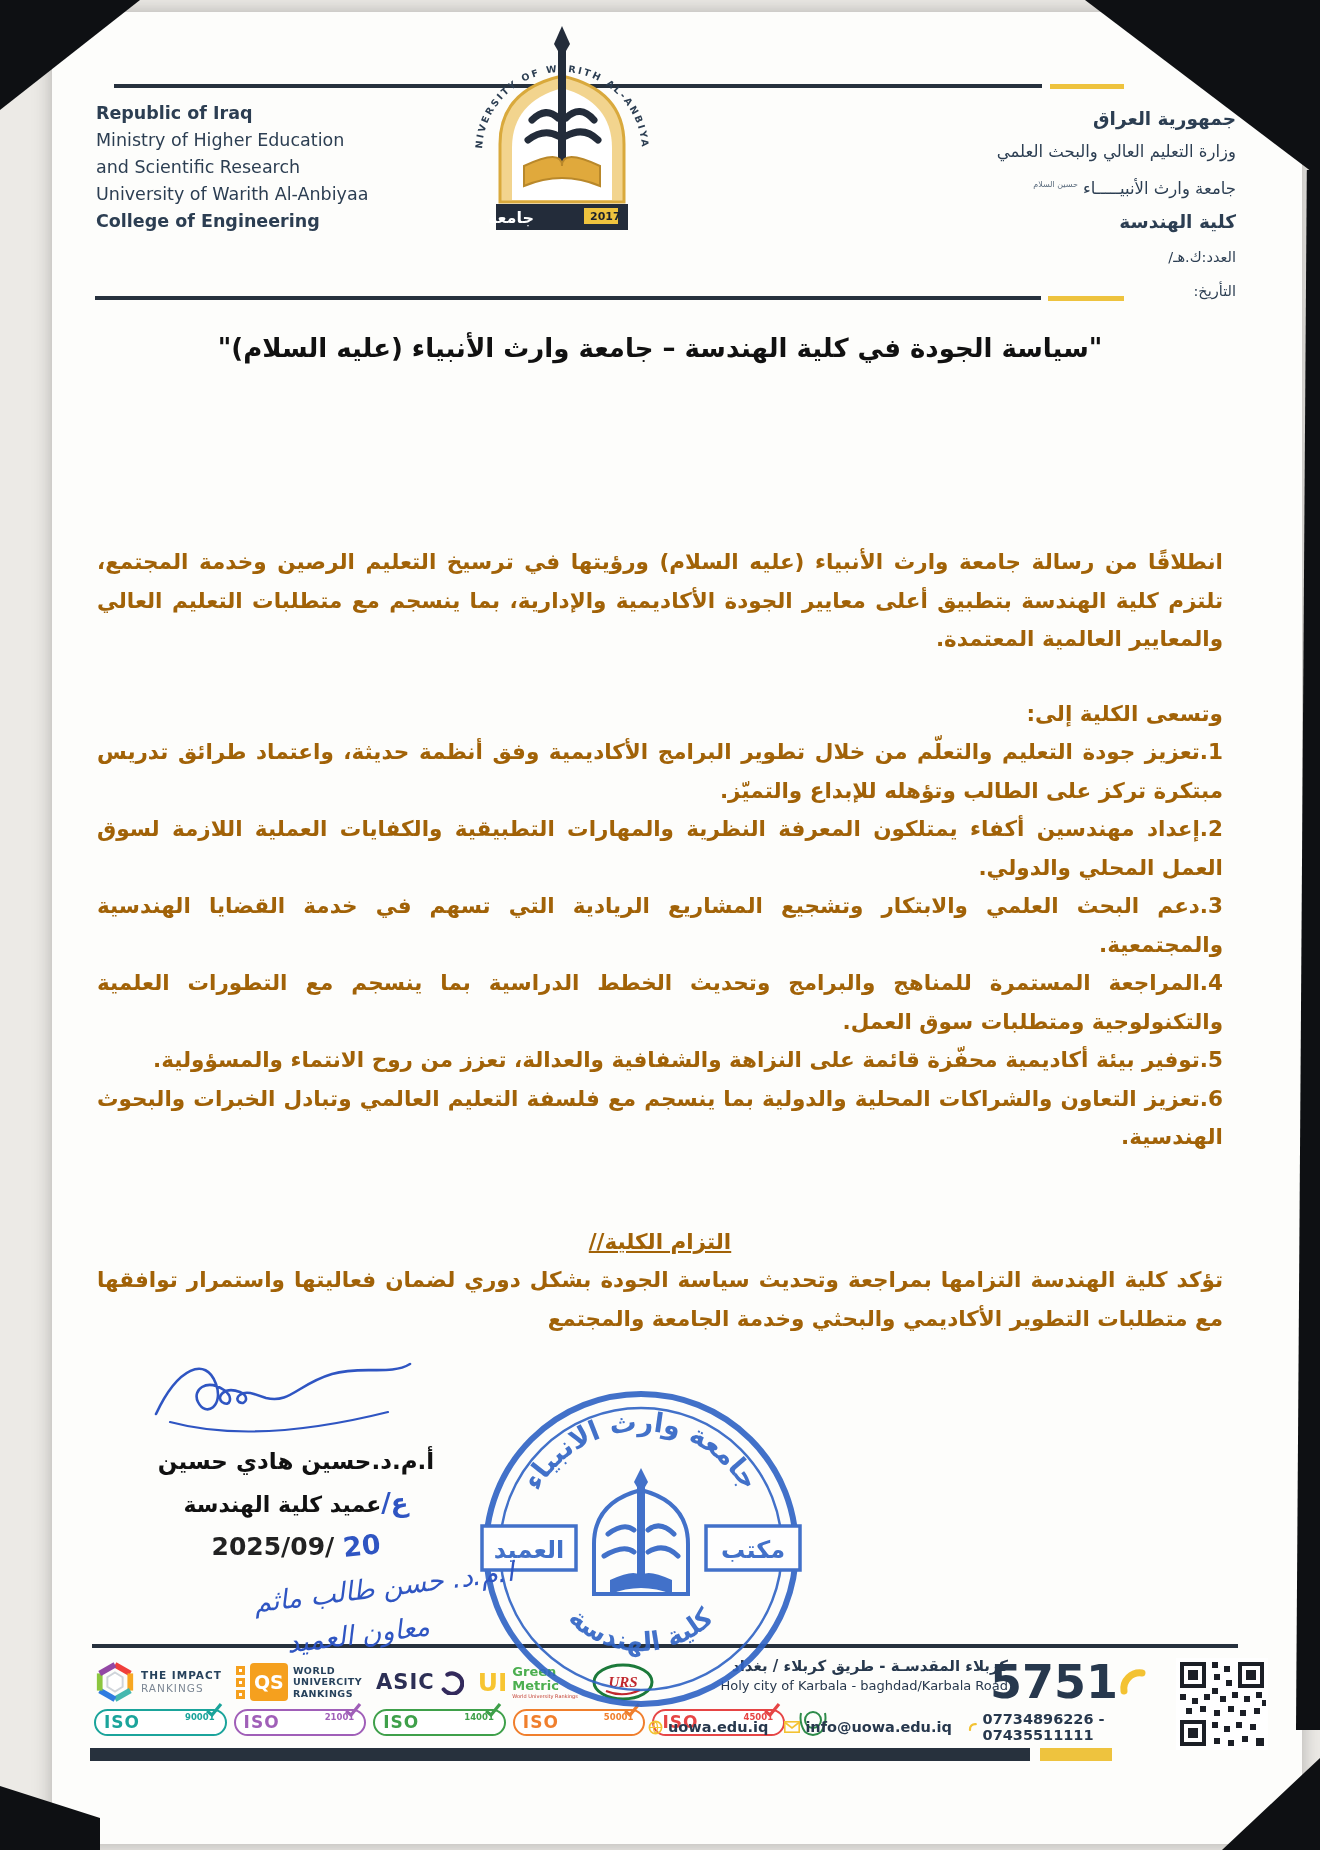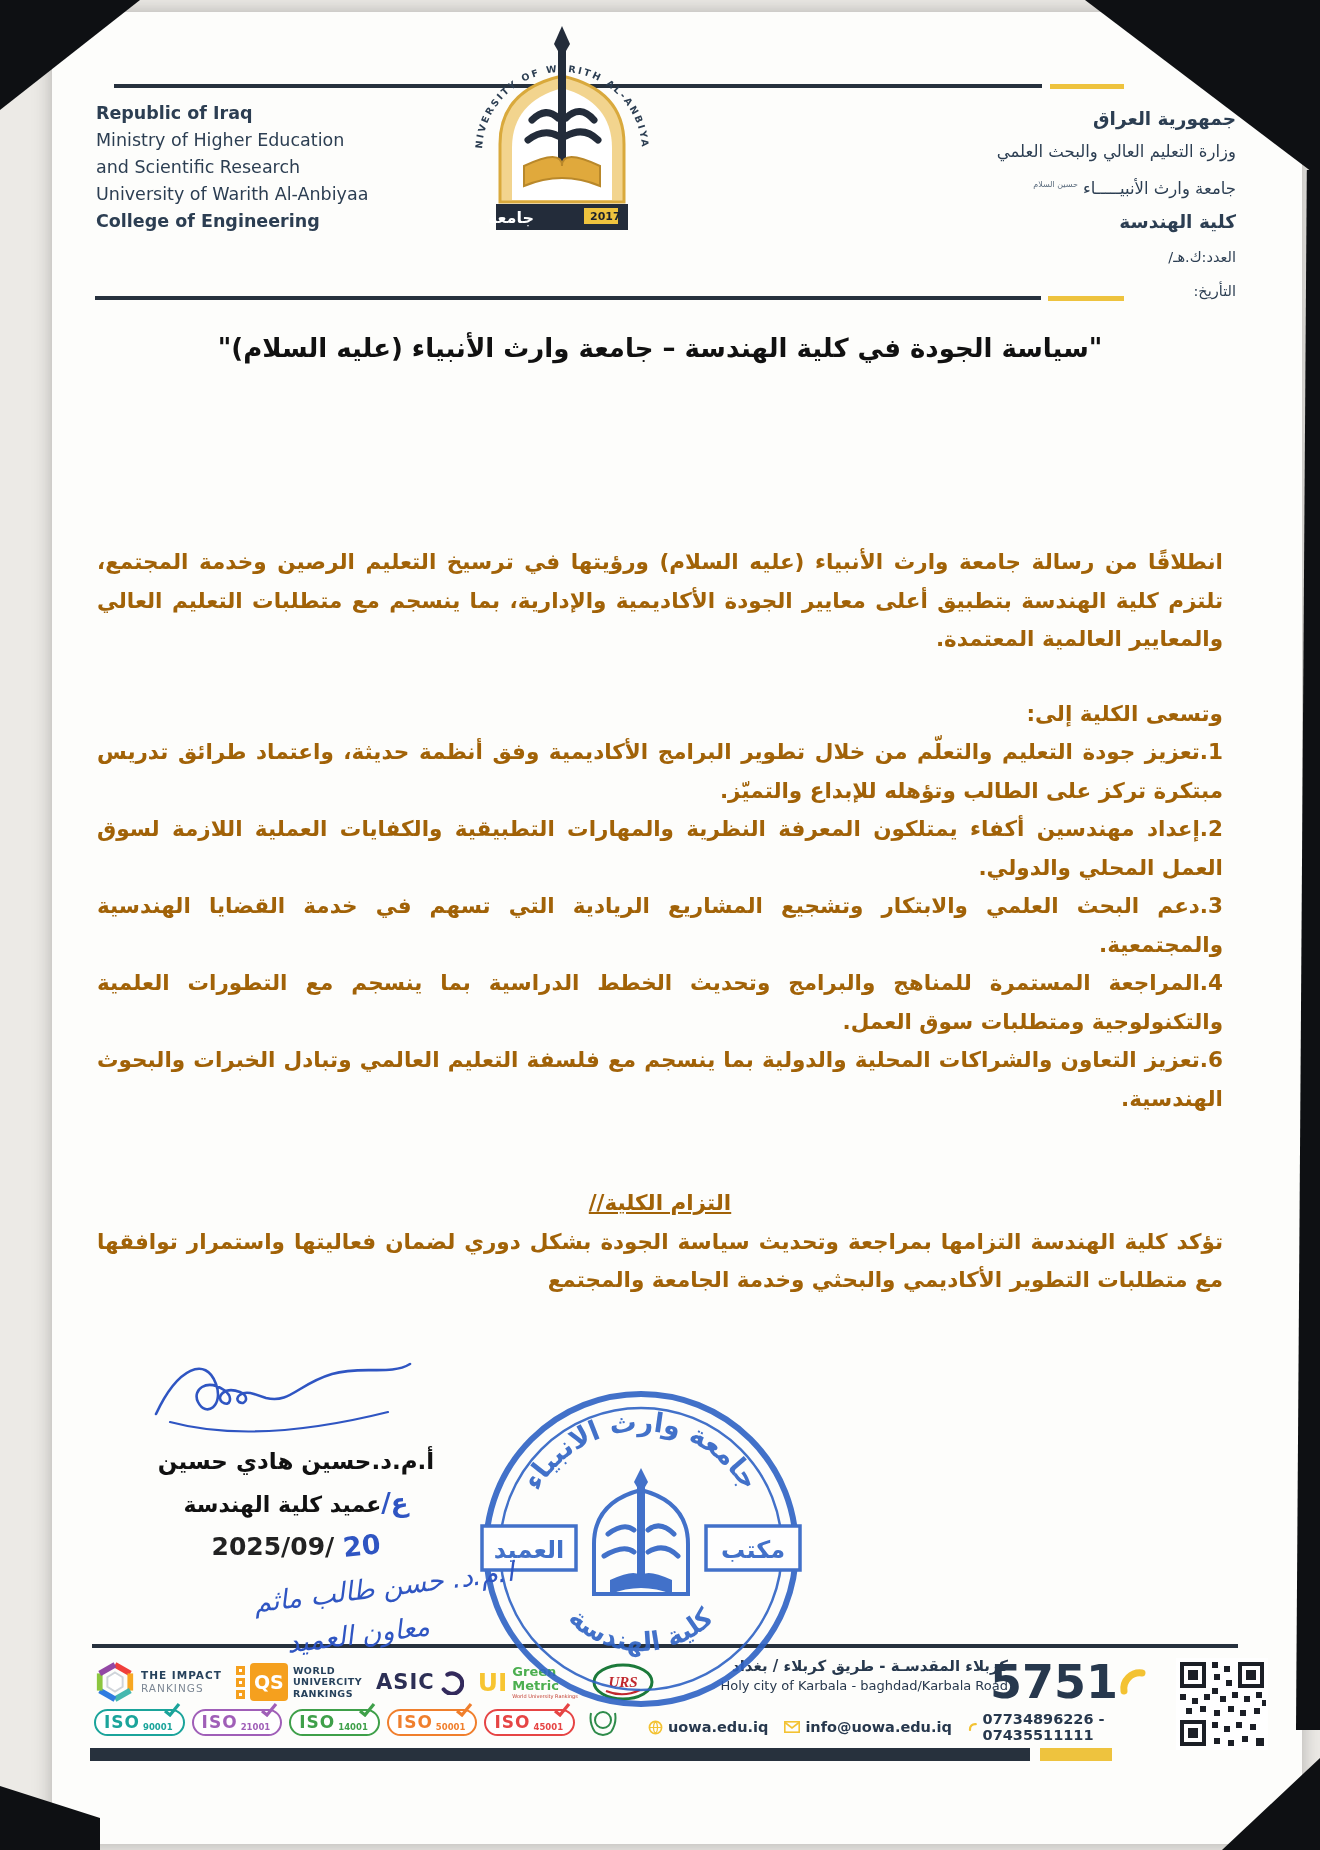--- a/index.html
+++ b/index.html
@@ -56,21 +56,21 @@
   .qs-box{width:38px;height:38px;background:#f5a01e;border-radius:4px;display:flex;align-items:center;justify-content:center;color:#fff;font-weight:bold;font-size:19px;}
   .qs-dots{display:flex;flex-direction:column;gap:3px;}
   .qs-dots i{width:9px;height:9px;background:#f5a01e;display:block;position:relative;}
   .qs-dots i:after{content:"";position:absolute;left:3px;top:3px;width:3px;height:3px;background:#fff;}
   .qs-txt{font-size:9.5px;font-weight:bold;color:#27425c;line-height:11.5px;letter-spacing:.5px;}
   .asic-txt{font-size:21px;font-weight:bold;color:#2c2f55;letter-spacing:1px;}
   .gm-ui{font-size:25px;font-weight:bold;color:#f7c531;}
   .gm-txt{font-size:13px;color:#4caf50;line-height:14px;font-weight:bold;}
   .gm-sub{font-size:5px;color:#c0392b;}
   #iso-row{position:absolute;left:94px;top:1705px;display:flex;align-items:center;gap:7px;z-index:3;}
-  .iso{position:relative;border:2.5px solid;border-radius:16px;padding:1px 10px 2px 8px;display:flex;align-items:flex-end;background:#fff;}
+  .iso{position:relative;border:2.5px solid;border-radius:16px;padding:1px 10px 2px 8px;display:flex;align-items:flex-start;background:#fff;gap:42px;}
   .iso-l{font-weight:bold;font-size:17px;letter-spacing:1px;}
   .iso-n{font-size:8.5px;font-weight:bold;margin-left:3px;}
   .iso-check{position:absolute;right:2px;top:-9px;}
   #laurel{margin-left:4px;}
 
   #f-right{position:absolute;left:648px;top:1655px;width:500px;z-index:3;color:#27384d;}
   #f-addr{position:absolute;right:140px;top:2px;text-align:right;}
   #f-addr .ar{direction:rtl;font-weight:bold;font-size:15px;}
   #f-addr .en{font-size:13px;margin-top:3px;}
   #f-num{position:absolute;right:0;top:0;display:flex;align-items:center;gap:0;font-weight:bold;font-size:46px;color:#27384d;}
@@ -129,20 +129,21 @@
 
 <h1 id="doc-title">"سياسة الجودة في كلية الهندسة – جامعة وارث الأنبياء (عليه السلام)"</h1>
 
 <div id="main-text">
   <p>انطلاقًا من رسالة جامعة وارث الأنبياء (عليه السلام) ورؤيتها في ترسيخ التعليم الرصين وخدمة المجتمع، تلتزم كلية الهندسة بتطبيق أعلى معايير الجودة الأكاديمية والإدارية، بما ينسجم مع متطلبات التعليم العالي والمعايير العالمية المعتمدة.</p>
   <p class="goals-h">وتسعى الكلية إلى:</p>
   <p>1.تعزيز جودة التعليم والتعلّم من خلال تطوير البرامج الأكاديمية وفق أنظمة حديثة، واعتماد طرائق تدريس مبتكرة تركز على الطالب وتؤهله للإبداع والتميّز.</p>
   <p>2.إعداد مهندسين أكفاء يمتلكون المعرفة النظرية والمهارات التطبيقية والكفايات العملية اللازمة لسوق العمل المحلي والدولي.</p>
   <p>3.دعم البحث العلمي والابتكار وتشجيع المشاريع الريادية التي تسهم في خدمة القضايا الهندسية والمجتمعية.</p>
   <p>4.المراجعة المستمرة للمناهج والبرامج وتحديث الخطط الدراسية بما ينسجم مع التطورات العلمية والتكنولوجية ومتطلبات سوق العمل.</p>
+  <p>5.توفير بيئة أكاديمية محفّزة قائمة على النزاهة والشفافية والعدالة، تعزز من روح الانتماء والمسؤولية.</p>
   <p>6.تعزيز التعاون والشراكات المحلية والدولية بما ينسجم مع فلسفة التعليم العالمي وتبادل الخبرات والبحوث الهندسية.</p>
   <p class="commit-h">التزام الكلية//</p>
   <p class="commit-t">تؤكد كلية الهندسة التزامها بمراجعة وتحديث سياسة الجودة بشكل دوري لضمان فعاليتها واستمرار توافقها مع متطلبات التطوير الأكاديمي والبحثي وخدمة الجامعة والمجتمع</p>
 </div>
 
 <svg id="sig-svg" width="280" height="100" viewBox="0 0 280 100">
   <path d="M8,72 C30,25 58,14 68,42 C76,64 58,76 50,60 C44,48 58,36 76,48 C86,55 82,66 74,60 C68,55 76,44 92,50 C102,54 98,64 91,60 C86,56 93,48 106,52 L118,56 C142,62 150,42 184,32 C214,23 242,34 262,22" stroke="#2f55c2" stroke-width="2.6" fill="none" stroke-linecap="round"></path>
   <path d="M22,80 C85,97 160,90 240,70" stroke="#2f55c2" stroke-width="2.2" fill="none" stroke-linecap="round"></path>
 </svg>
 

